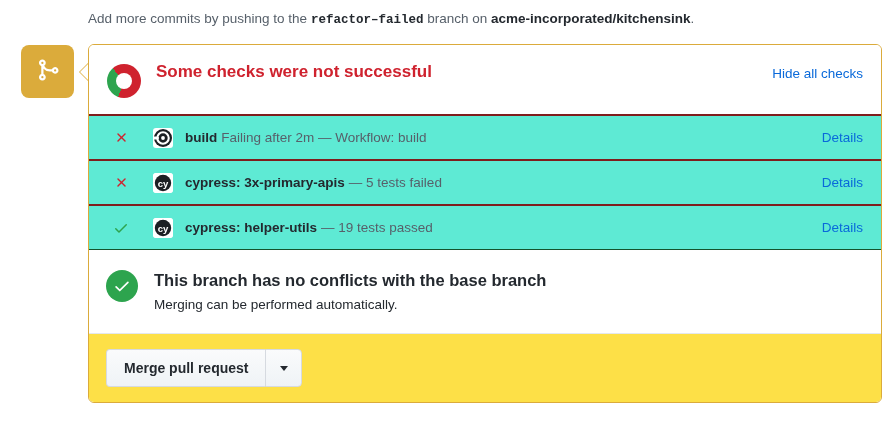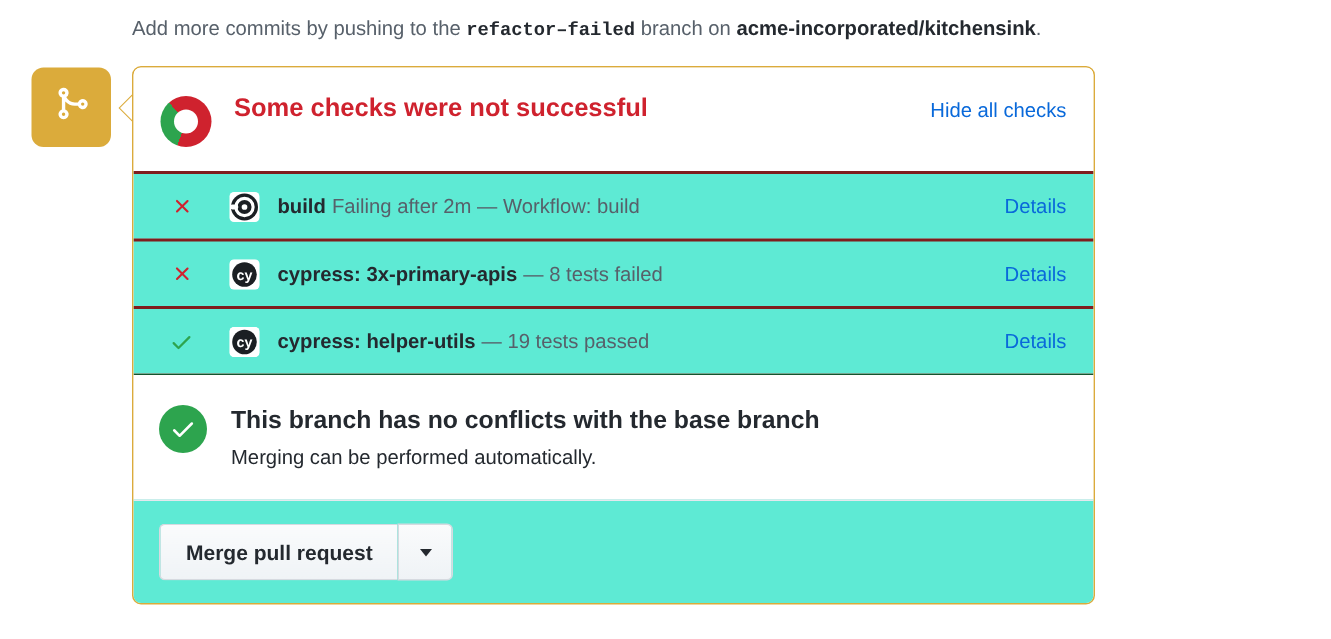--- a/index.html
+++ b/index.html
@@ -49,21 +49,21 @@
     display: flex;
     align-items: center;
     justify-content: center;
   }
 
   
   .merge-box {
     position: absolute;
     left: 88px;
     top: 44px;
-    width: 642px;
+    width: 794px;
     border: 1px solid #dbab3b;
     border-radius: 6px;
     background: #ffffff;
     box-sizing: border-box;
     overflow: hidden;
   }
   
   .notch-outer,
   .notch-inner {
     position: absolute;
@@ -225,21 +225,21 @@
     font-size: 13.5px;
     color: #24292f;
     line-height: 20px;
     margin-top: 4px;
   }
 
   
   .merge-actions {
     display: flex;
     align-items: center;
-    background: #5eead4;
+    background: #fde047;
     border-top: 1px solid #e4e8ed;
     padding: 15px 16px 15px 17px;
   }
   .btn-group {
     display: flex;
     align-items: stretch;
     flex: 0 0 auto;
   }
   .btn-merge {
     font-family: "Liberation Sans", sans-serif;
@@ -342,21 +342,21 @@
       </svg>
     </div>
     <div class="avatar">
       <svg width="20" height="20" viewBox="0 0 20 20" aria-hidden="true">
         <rect width="20" height="20" rx="3" fill="#ffffff"></rect>
         <circle cx="10" cy="10" r="8.2" fill="#1b1f23"></circle>
         <text x="10" y="13.6" font-family="Liberation Sans, sans-serif" font-size="9.5" font-weight="bold" fill="#ffffff" text-anchor="middle">cy</text>
       </svg>
     </div>
     <div class="check-text">
-      <span class="ctx">cypress: 3x-primary-apis</span><span>— 8 tests failed</span>
+      <span class="ctx">cypress: 3x-primary-apis</span><span>— 5 tests failed</span>
     </div>
     <div class="details-link">Details</div>
   </div>
 
   <div class="check-row">
     <div class="status-mark check-mark">
       <svg width="16" height="16" viewBox="0 0 16 16" fill="#2da44e" aria-hidden="true">
         <path d="M13.78 4.22a.75.75 0 0 1 0 1.06l-7.25 7.25a.75.75 0 0 1-1.06 0L2.22 9.28a.751.751 0 0 1 .018-1.042.751.751 0 0 1 1.042-.018L6 10.94l6.72-6.72a.75.75 0 0 1 1.06 0Z"></path>
       </svg>
     </div>

